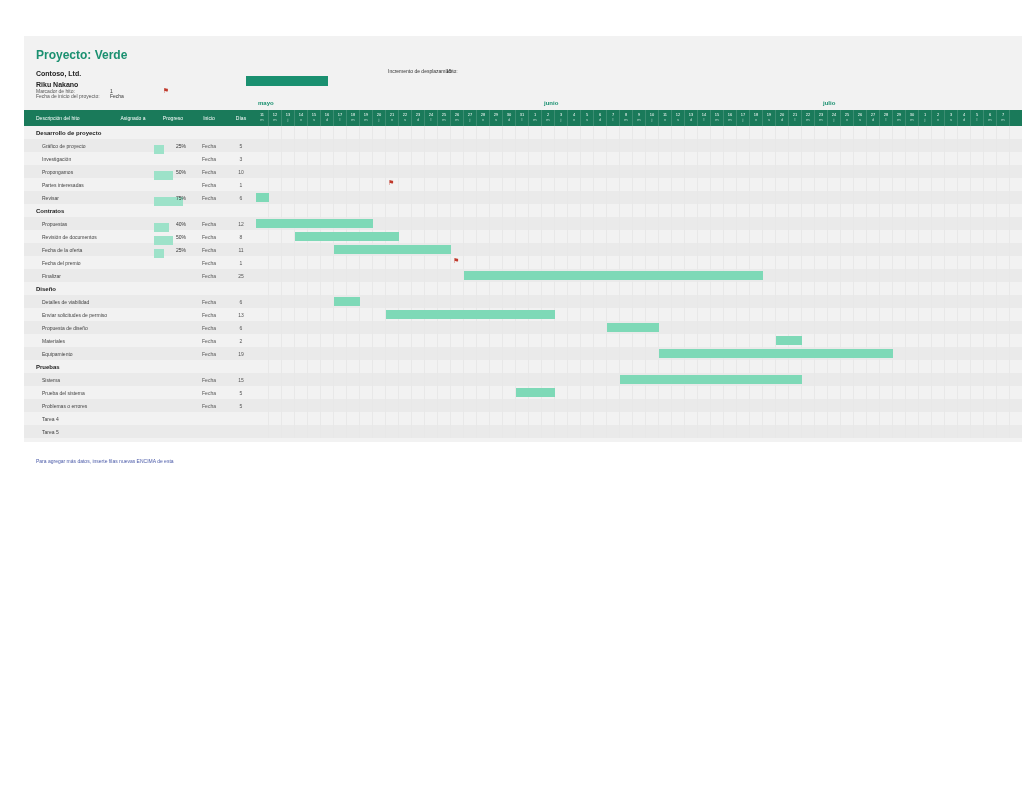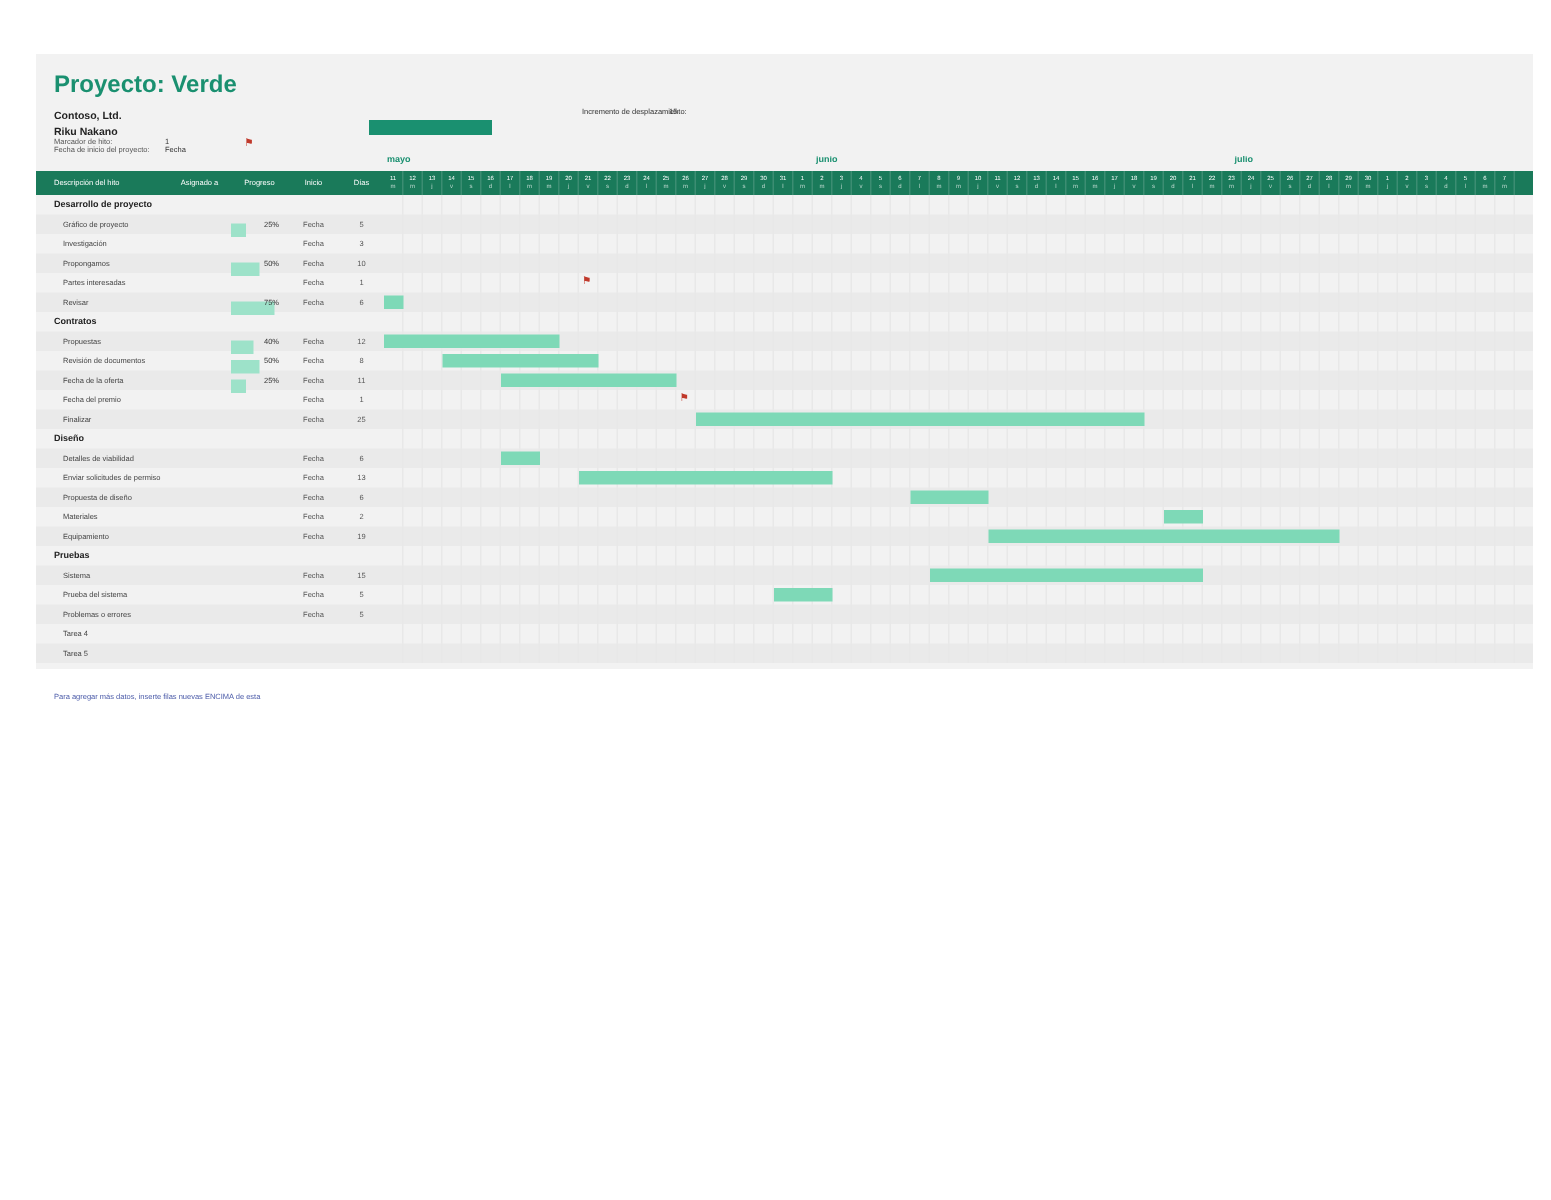--- a/index.html
+++ b/index.html
@@ -1,20 +1,20 @@
 <!DOCTYPE html>
 <html><head>
 <meta charset="utf-8">
 <style>
   * { box-sizing: border-box; margin: 0; padding: 0; }
   body { font-family: Arial, sans-serif; background: #fff; font-size: 6px; color: #333; }
   .page { width: 1034px; height: 800px; position: relative; padding: 36px 12px 0 24px; }
   .container { background: #f2f2f2; padding: 8px 0 4px 0; }
   .title-row { padding: 4px 12px 6px 12px; }
-  .title { color: #1a9070; font-size: 16px; font-weight: bold; }
+  .title { color: #1a9070; font-size: 12px; font-weight: bold; }
   .company-row { padding: 2px 12px; }
   .company { font-size: 7px; font-weight: bold; color: #222; }
   .manager-row { padding: 2px 12px 4px 12px; }
   .manager { font-size: 7px; font-weight: bold; color: #222; }
   .meta-row { display: flex; align-items: center; padding: 1px 12px; }
   .meta-label { font-size: 5px; color: #555; width: 70px; }
   .meta-val { font-size: 5px; color: #333; margin-left: 4px; }
   .progress-bar-big { width: 82px; height: 10px; background: #1a9070; margin-left: 222px; margin-top: -24px; }
   .scroll-label { font-size: 5px; color: #333; margin-left: 24px; display: inline-block; vertical-align: middle; }
   .scroll-val { font-size: 5px; color: #333; margin-left: 6px; display: inline-block; }

